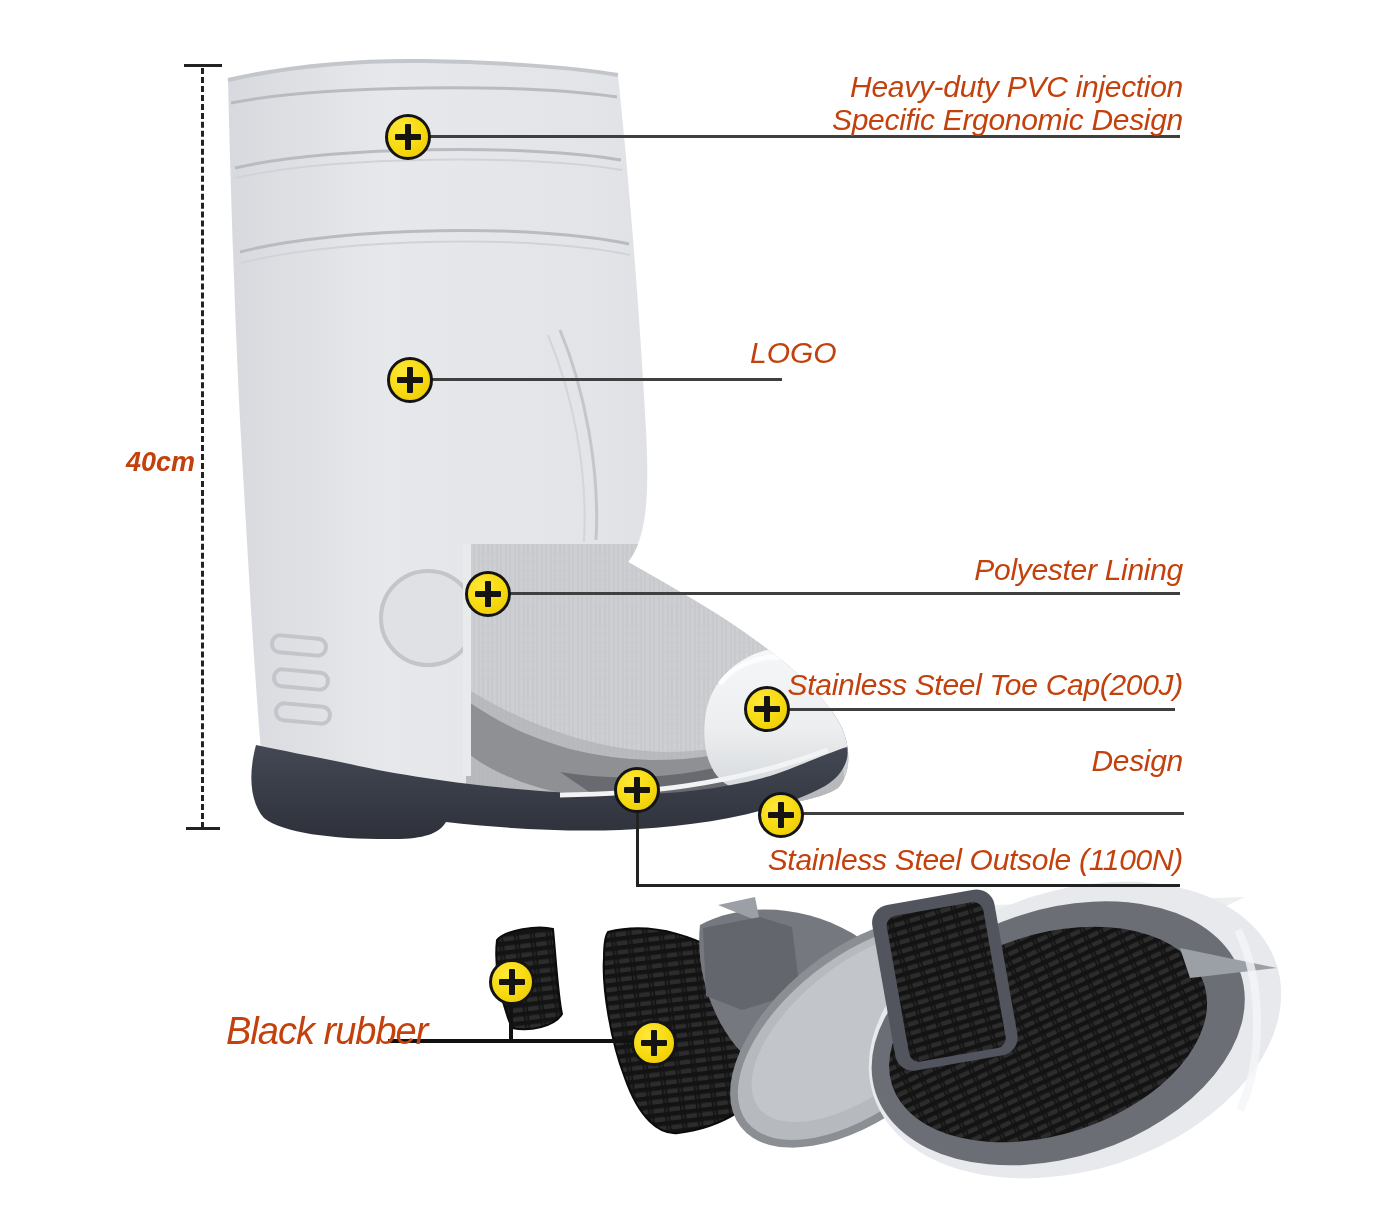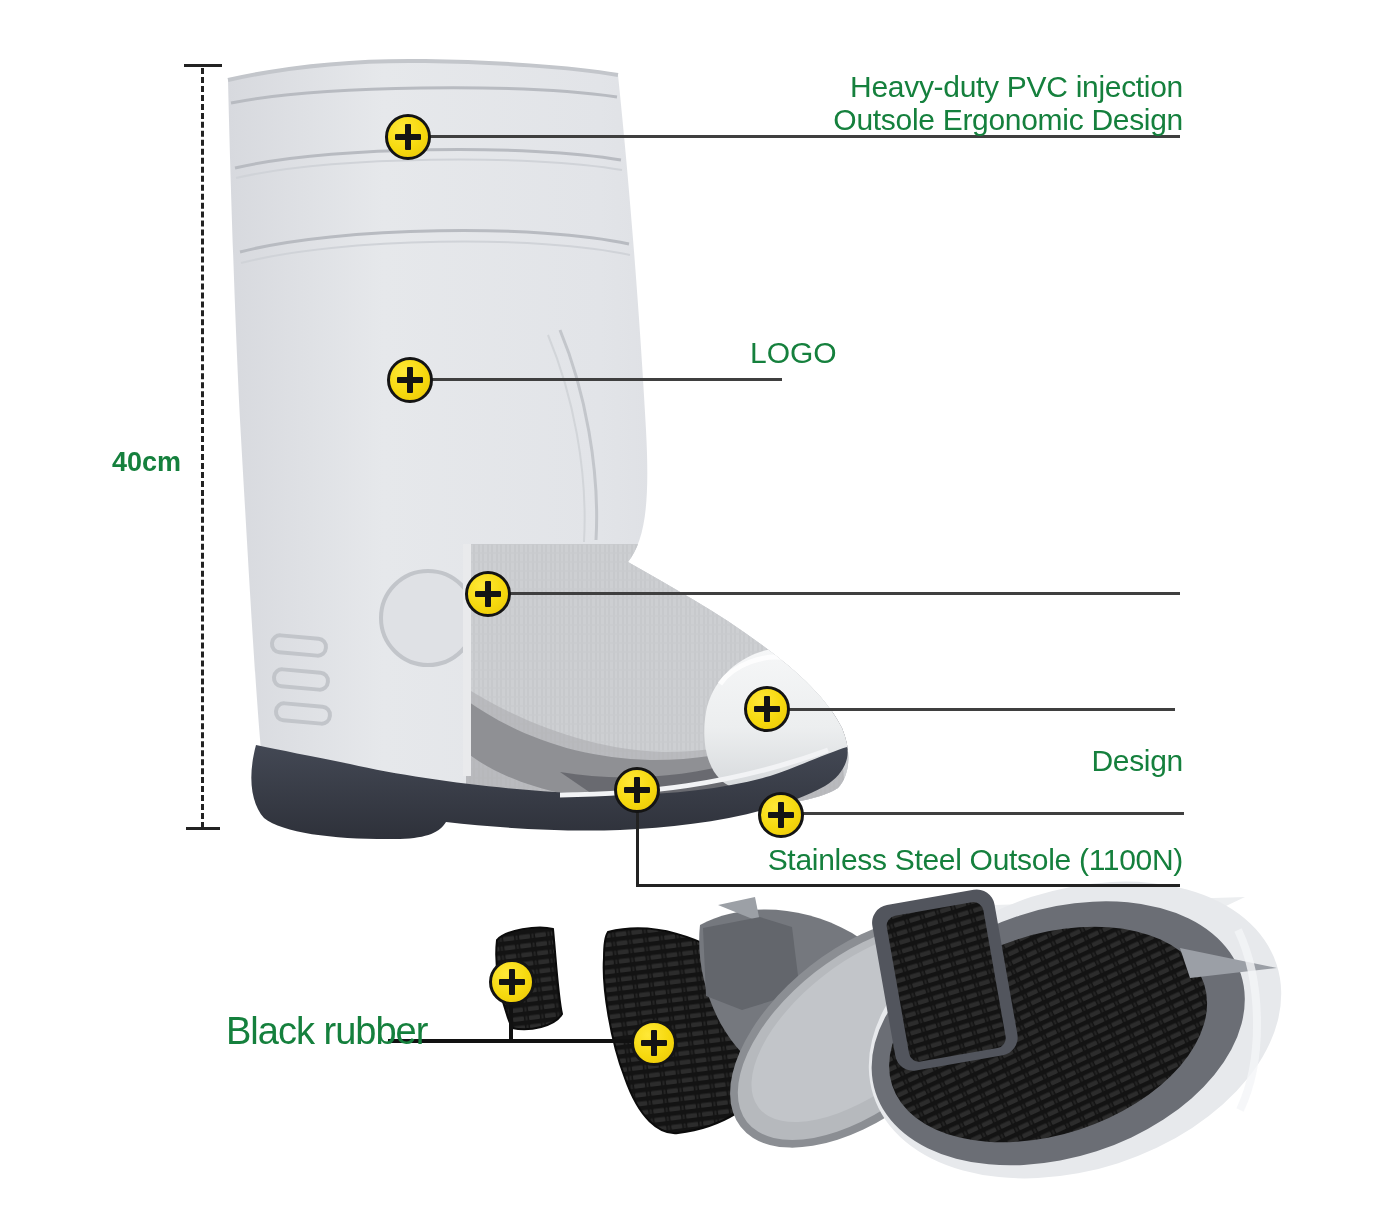--- a/index.html
+++ b/index.html
@@ -1,21 +1,21 @@
 <!DOCTYPE html>
 <html><head>
 <meta charset="utf-8">
 <style>
   html,body{margin:0;padding:0;background:#fff;}
   .canvas{
     position:relative;width:1400px;height:1207px;background:#fff;overflow:hidden;
     font-family:"Liberation Sans", sans-serif;color:#1e1e1e;
   }
   .art{position:absolute;left:0;top:0;width:1400px;height:1207px;}
-  .label{position:absolute;white-space:nowrap;color:#15803d;}
+  .label{position:absolute;white-space:nowrap;color:#c2410c;font-style:italic;}
   .lbl-right{right:217px;text-align:right;font-size:30px;line-height:33px;font-weight:500;letter-spacing:-0.3px;}
   .leader{position:absolute;background:#3f3f3f;}
   .marker{
     position:absolute;width:40px;height:40px;border-radius:50%;
     background:radial-gradient(circle at 35% 30%, #ffe838 0%, #f6d90e 55%, #eac408 100%);
     border:3px solid #141414;box-sizing:content-box;
   }
   .marker::before,.marker::after{
     content:"";position:absolute;background:#141414;left:50%;top:50%;
   }
@@ -155,37 +155,39 @@
         <rect x="896" y="908" width="98" height="148" rx="10" fill="url(#tread)"></rect>
       </g>
       <polygon points="1180,948 1277,968 1190,978" fill="#9b9fa6"></polygon>
       <path d="M1238,930 C1262,980 1264,1060 1240,1110" fill="none" stroke="#f4f5f7" stroke-width="8" opacity="0.8"></path>
     </g>
   </svg>
 
   <div class="dim-line"></div>
   <div class="dim-tick" style="left:184px;top:64px;width:38px;"></div>
   <div class="dim-tick" style="left:186px;top:827px;width:34px;"></div>
-  <div class="label" style="left:112px;top:447px;font-size:27px;font-weight:bold;">40cm</div>
+  <div class="label" style="left:126px;top:447px;font-size:27px;font-weight:bold;">40cm</div>
 
   <div class="leader" style="left:430px;top:135px;width:750px;height:3px;"></div>
   <div class="leader" style="left:432px;top:378px;width:350px;height:3px;"></div>
   <div class="leader" style="left:510px;top:592px;width:670px;height:3px;"></div>
   <div class="leader" style="left:789px;top:708px;width:386px;height:3px;"></div>
   <div class="leader" style="left:802px;top:812px;width:382px;height:3px;"></div>
   <div class="leader" style="left:636px;top:812px;width:3px;height:74px;background:#222;"></div>
   <div class="leader" style="left:636px;top:884px;width:544px;height:3px;background:#222;"></div>
   <div class="leader" style="left:388px;top:1039px;width:246px;height:4px;background:#111;"></div>
   <div class="leader" style="left:509px;top:1003px;width:4px;height:40px;background:#111;"></div>
 
   <div class="label lbl-right" style="top:70px;">
     <div>Heavy-duty PVC injection</div>
-    <div>Outsole Ergonomic Design</div>
+    <div>Specific Ergonomic Design</div>
   </div>
   <div class="label" style="left:750px;top:336px;font-size:30px;font-weight:500;">LOGO</div>
+  <div class="label lbl-right" style="top:553px;">Polyester Lining</div>
+  <div class="label lbl-right" style="top:668px;">Stainless Steel Toe Cap(200J)</div>
   <div class="label lbl-right" style="top:744px;">
     <div>Design</div>
   </div>
   <div class="label lbl-right" style="top:843px;">Stainless Steel Outsole (1100N)</div>
   <div class="label" style="left:202px;top:1010px;font-size:38px;font-weight:500;letter-spacing:-1px;margin-left:24px;">Black rubber</div>
 
   <div class="marker" style="left:385px;top:114px;"></div>
   <div class="marker" style="left:387px;top:357px;"></div>
   <div class="marker" style="left:465px;top:571px;"></div>
   <div class="marker" style="left:744px;top:686px;"></div>

